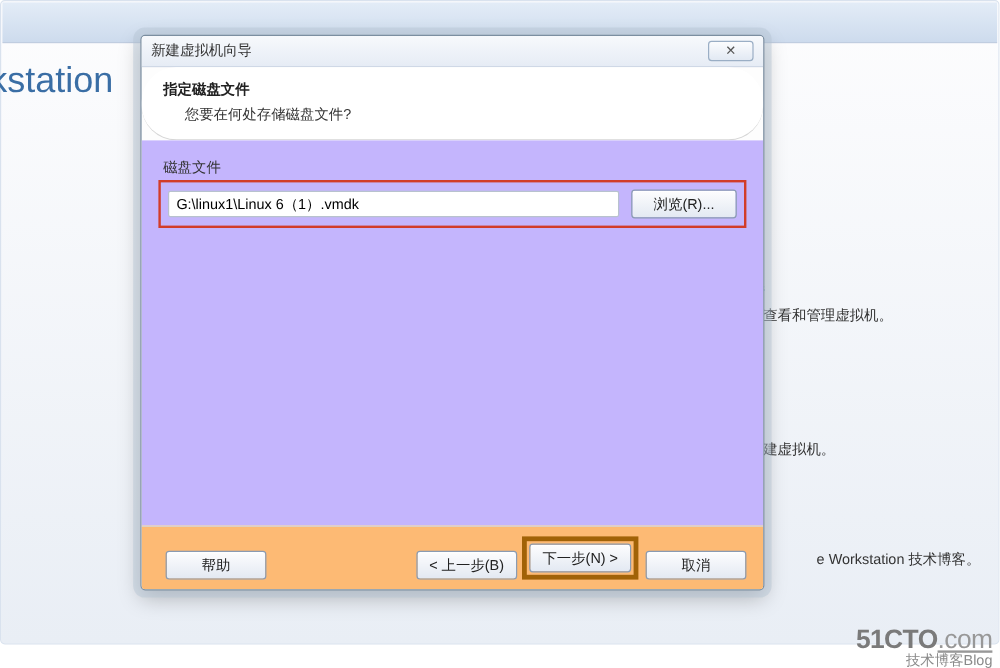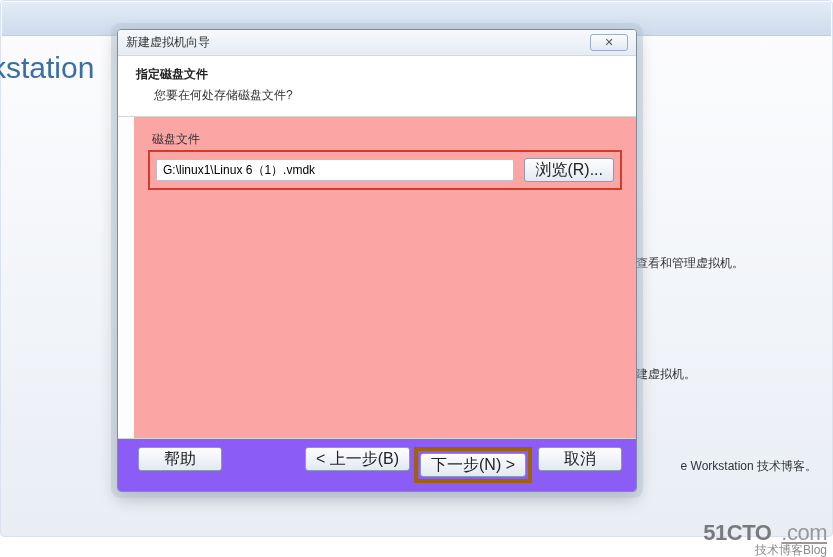--- a/index.html
+++ b/index.html
@@ -66,28 +66,28 @@
     border: 1px solid #9aaec5;
     border-radius: 3px;
     background: linear-gradient(#fbfcfe,#e2e9f3);
     display:flex; align-items:center; justify-content:center;
     font-size: 11px; color:#555; cursor:pointer;
   }
   .header-section {
     background: #fff;
     padding: 10px 18px 12px 18px;
     border-bottom: 1px solid #d6d6d6;
+    border-radius: 29px;
   }
   .header-title { font-weight: bold; color: #222; font-size: 12px; }
   .header-sub { margin: 4px 0 0 18px; color:#333; }
   .body-section {
     flex: 1;
-    background: #fca5a5;
+    background: #c4b5fd;
     padding: 14px 18px;
-    margin-left: 16px;
   }
   .body-label { margin-bottom: 6px; }
   .body-desc { margin: 0 0 14px 14px; line-height: 1.55; color:#333; }
   .file-row {
     display:flex; align-items:center;
     border: 2px solid #d23c2a;
     padding: 6px;
     margin: -4px -4px 0 -4px;
   }
   .file-input {
@@ -100,52 +100,52 @@
     outline:none;
     border-radius: 2px;
   }
   .btn {
     height: 24px;
     min-width: 84px;
     padding: 0 10px;
     border: 1px solid #8a9bb2;
     border-radius: 3px;
     background: linear-gradient(#fdfdfe, #e3e9f2);
-    font-size: 16px;
+    font-size: 12px;
     font-family: inherit;
     color:#222;
     cursor:pointer;
     box-shadow: inset 0 1px 0 #fff;
   }
   .browse-btn { margin-left: 10px; min-width: 88px; }
   .footer {
     display:flex;
-    align-items:flex-start;
+    align-items:flex-end;
     padding: 8px 14px;
-    background:#8b5cf6;
+    background:#fdba74;
     border-top: 1px solid #d6d6d6;
   }
   .footer .spacer { flex:1; }
   .footer .btn { margin-left: 6px; }
   .hl-next {
     border: 4px solid #a16207;
     padding: 2px;
     display:inline-flex;
     margin-left: 4px;
   }
   .hl-next .btn { margin-left:0; }
   .watermark {
     position:absolute;
     right: 6px; bottom: 0px;
     color: #777;
     font-family: Arial, sans-serif;
     text-align: right;
     line-height: 1.05;
   }
-  .watermark .line1 { font-size: 22px; font-weight:bold; letter-spacing: -0.5px; color:#7a7a7a; display:flex; align-items:baseline; gap:10px; justify-content:flex-end;}
+  .watermark .line1 { font-size: 22px; font-weight:bold; letter-spacing: -0.5px; color:#7a7a7a; display:flex; align-items:baseline; gap:0; justify-content:flex-end;}
   .watermark .thin { font-weight:normal; color:#989898;text-decoration:underline; }
   .watermark .line2 { font-size: 12px; color:#8a8a8a; display:flex; justify-content:flex-end;}
 </style>
 </head>
 <body>
 
 <div class="bg-panel">
   <div class="bg-header"></div>
   <div class="brand">kstation</div>
   <div class="side-blocks">

